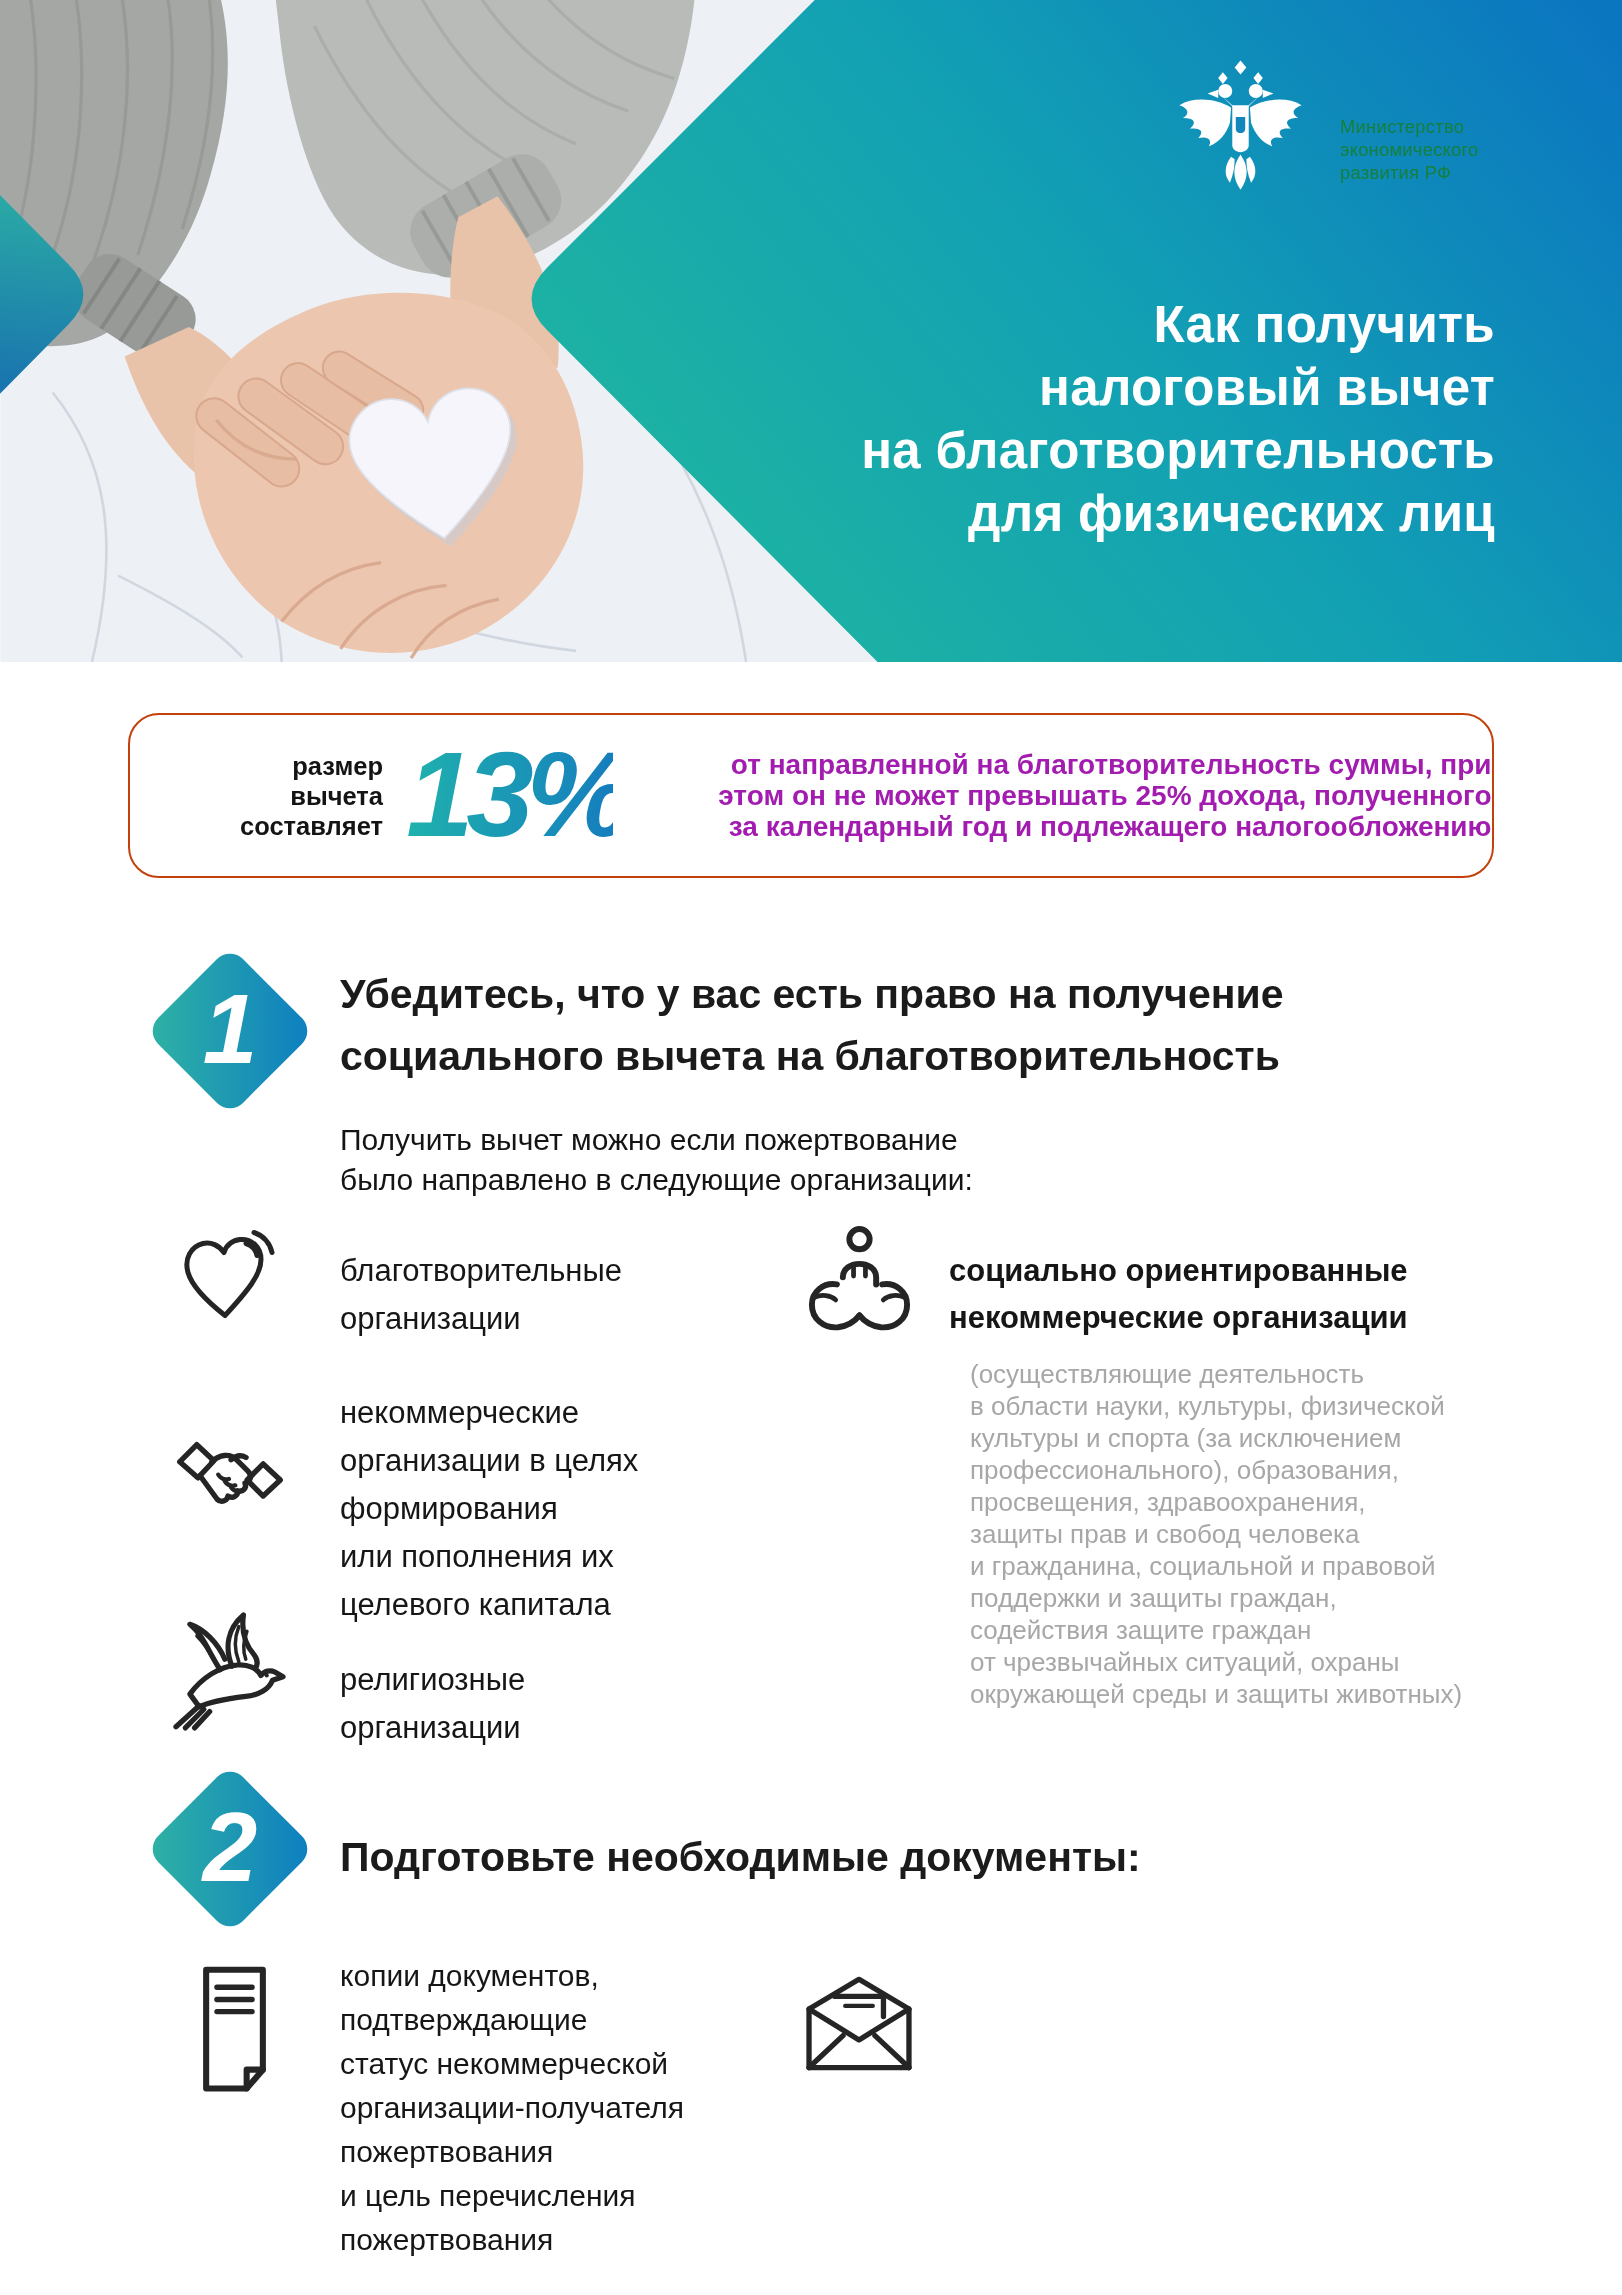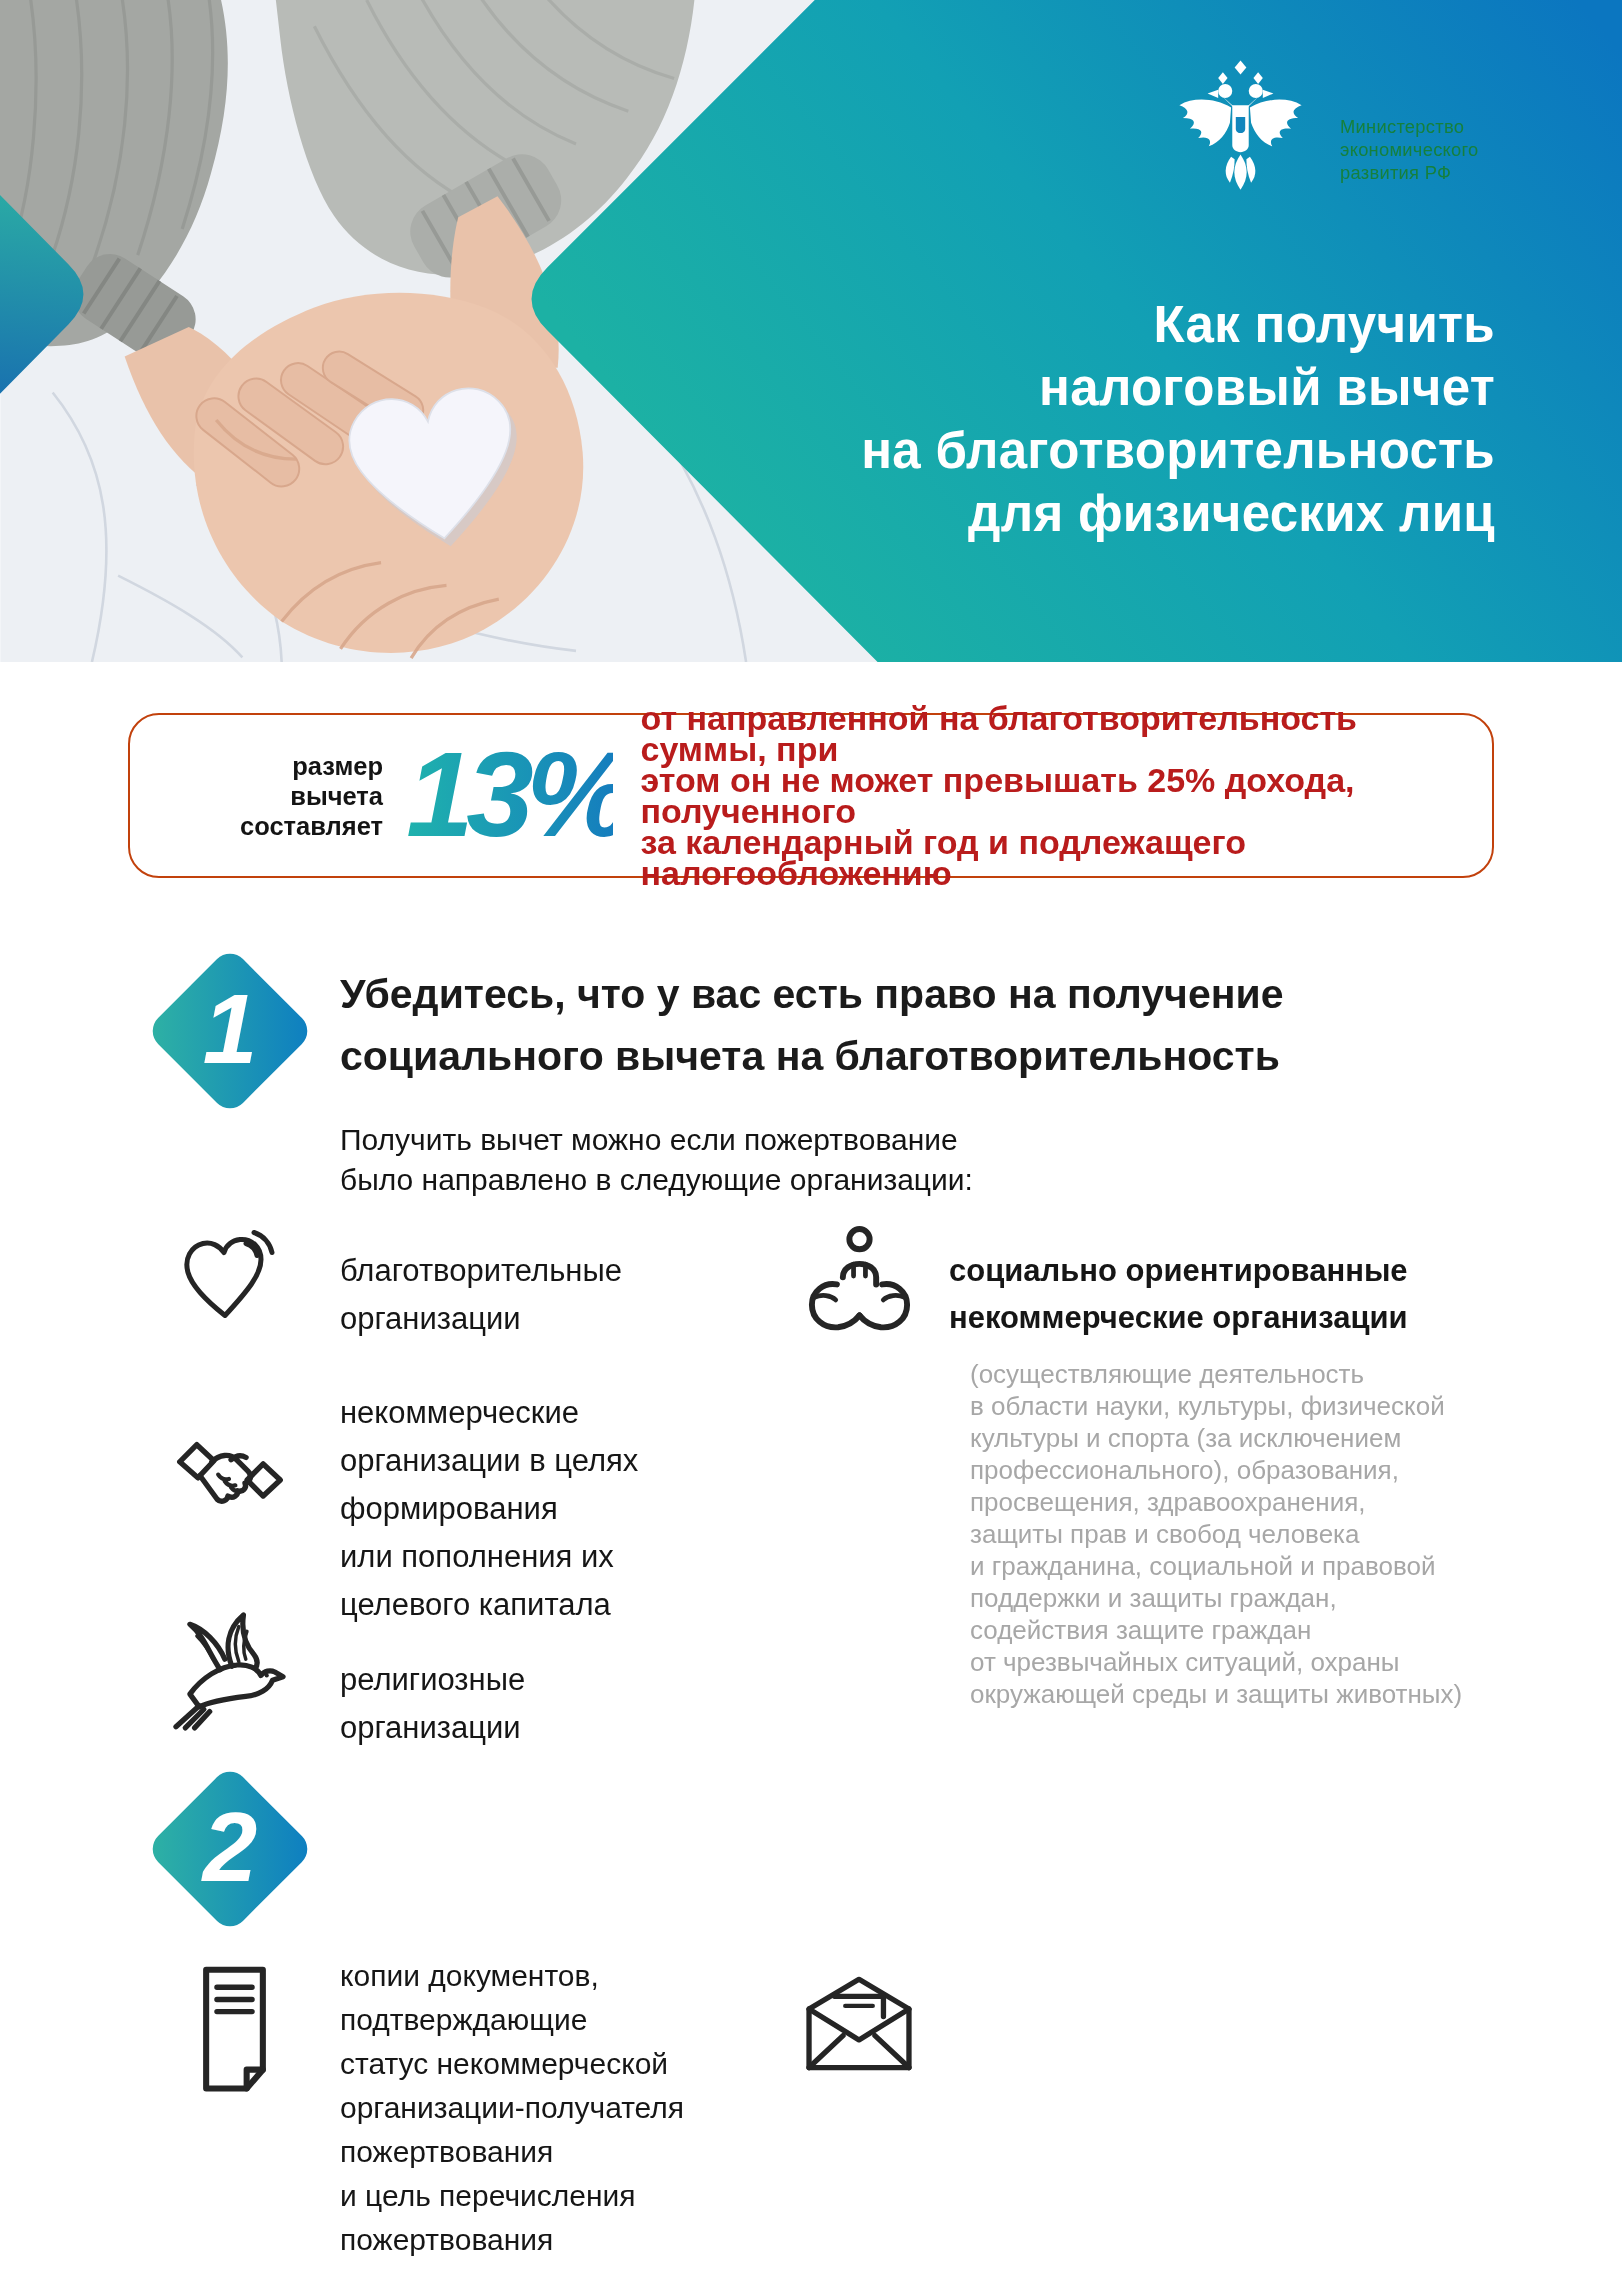--- a/index.html
+++ b/index.html
@@ -15,21 +15,21 @@
   .hero-title{position:absolute;right:128px;top:293px;text-align:right;color:#ffffff;
               font-size:51px;line-height:63px;font-weight:800;letter-spacing:0.3px;}
 
   
   .ded-box{position:absolute;left:128px;top:713px;width:1366px;height:165px;
            box-sizing:border-box;border:2px solid #c2410c;border-radius:31px;background:#fff;
            display:flex;align-items:center;}
   .ded-label{width:169px;margin-left:84px;text-align:right;font-size:25.5px;line-height:30px;
              font-weight:700;color:#141414;}
   .ded-pct{width:208px;height:135px;margin:0 27.5px 0 22px;flex:none;}
-  .ded-desc{font-size:34px;line-height:31px;font-weight:700;color:#b91c1c;width:851px;}
+  .ded-desc{font-size:28px;line-height:31px;font-weight:700;color:#a21caf;width:851px;text-align:right;}
 
   
   .marker{position:absolute;width:170px;height:170px;}
   .marker .dia{position:absolute;left:25px;top:25px;width:120px;height:120px;border-radius:18.3px;
                transform:rotate(45deg);background:linear-gradient(45deg,#2fb3a3,#0d7dc2);}
   .marker .num{position:absolute;left:0;top:0;width:100%;height:100%;display:flex;
                align-items:center;justify-content:center;color:#fff;font-size:98px;
                font-weight:800;font-style:italic;padding-bottom:3.9px;box-sizing:border-box;}
   #marker-1{left:145px;top:946px;}
   #marker-2{left:145px;top:1764px;}
@@ -236,20 +236,21 @@
       <path d="M88,63 C82,60 74,61 70,65" stroke-width="4"></path>
     </g>
   </svg>
   <div class="item-text" id="item-text-r">социально ориентированные<br>некоммерческие организации</div>
   <div class="item-note">(осуществляющие деятельность<br>в области науки, культуры, физической<br>культуры и спорта (за исключением<br>профессионального), образования,<br>просвещения, здравоохранения,<br>защиты прав и свобод человека<br>и гражданина, социальной и правовой<br>поддержки и защиты граждан,<br>содействия защите граждан<br>от чрезвычайных ситуаций, охраны<br>окружающей среды и защиты животных)</div>
 
   <div class="marker" id="marker-2">
     <div class="dia"></div>
     <div class="num">2</div>
   </div>
+  <div class="step-heading" id="heading-2">Подготовьте необходимые документы:</div>
 
   <svg class="ic" id="ic-doc" width="81" height="135" viewBox="0 0 60 100">
     <g stroke="#252525" stroke-width="4.5" fill="none" stroke-linecap="round" stroke-linejoin="round">
       <path d="M9,5 H51 V79 L39,93 H9 Z"></path>
       <path d="M51,79 H39 V93"></path>
       <path d="M17,18 H43 M17,27 H43 M17,36 H43" stroke-width="4"></path>
     </g>
   </svg>
   <div class="item-text" id="item-text-b1">копии документов,<br>подтверждающие<br>статус некоммерческой<br>организации-получателя<br>пожертвования<br>и цель перечисления<br>пожертвования</div>
 

